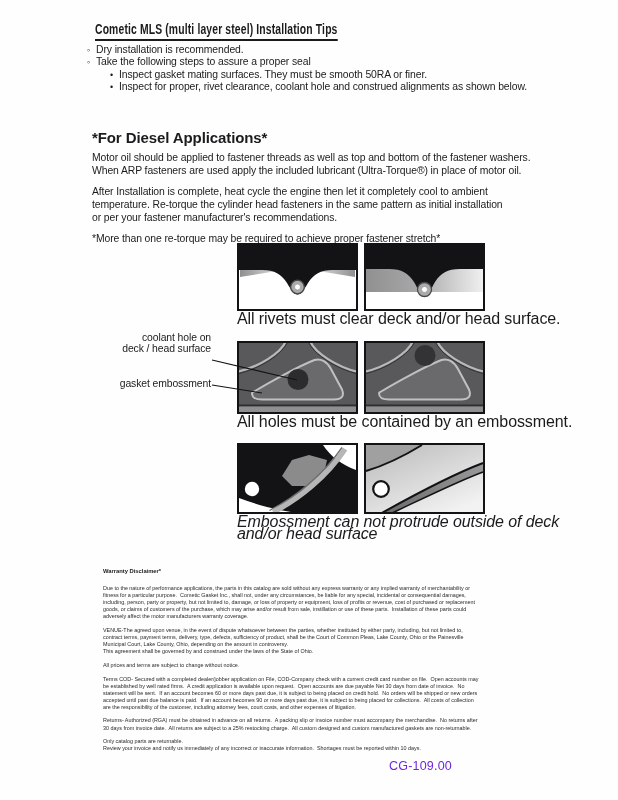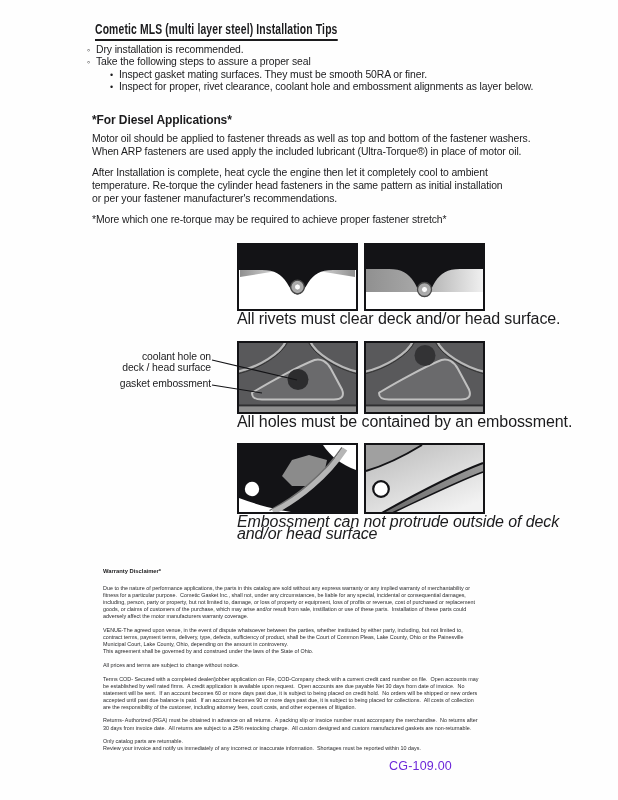--- a/index.html
+++ b/index.html
@@ -10,21 +10,21 @@
   .title{left:95px;top:21px;font-size:14px;font-weight:bold;letter-spacing:.2px;
          border-bottom:2px solid #1b1b1d;padding-bottom:2px;white-space:nowrap;
          transform:scaleX(.74);transform-origin:left top;}
   
   .tips{left:87px;top:44px;width:480px;font-size:10.4px;line-height:12.3px;letter-spacing:-.1px;}
   .tip{white-space:nowrap;}
   .tip .glyph{display:inline-block;width:9px;font-size:9px;}
   .tip.lv2{margin-left:23px;}
   
   .diesel{left:92px;top:113px;width:490px;}
-  .diesel h2{margin:0 0 6px 0;font-size:12px;letter-spacing:-.1px;}
+  .diesel h2{margin:16px 0 6px 0;font-size:15px;letter-spacing:-.1px;}
   .diesel p{margin:0 0 8px 0;font-size:10.4px;line-height:12.9px;letter-spacing:-.1px;}
   .pre{white-space:pre-wrap;}
   
   .dlabel{width:121px;text-align:center;font-size:14px;letter-spacing:.2px;margin-top:44px;}
   .dcap{font-size:16px;line-height:11.6px;letter-spacing:-.1px;}
   .sidelabel{width:106px;text-align:right;font-size:10.4px;line-height:11px;letter-spacing:-.1px;}
   .dbox{display:block;}
   
   .legal{left:103px;top:568px;width:500px;}
   .legal h3{margin:0 0 11px 0;font-size:5.8px;letter-spacing:0;}
@@ -36,31 +36,31 @@
 <body>
 
 <div class="page">
 
   <div class="abs title">Cometic MLS (multi layer steel) Installation Tips</div>
 
   <div class="abs tips">
     <div class="tip"><span class="glyph">◦</span><span>Dry installation is recommended.</span></div>
     <div class="tip"><span class="glyph">◦</span><span>Take the following steps to assure a proper seal</span></div>
     <div class="tip lv2"><span class="glyph">•</span><span>Inspect gasket mating surfaces.  They must be smooth 50RA or finer.</span></div>
-    <div class="tip lv2"><span class="glyph">•</span><span>Inspect for proper, rivet clearance, coolant hole and embossment alignments as layer below.</span></div>
+    <div class="tip lv2"><span class="glyph">•</span><span>Inspect for proper, rivet clearance, coolant hole and construed alignments as shown below.</span></div>
   </div>
 
   <div class="abs diesel">
     <h2>*For Diesel Applications*</h2>
     <p class="pre">Motor oil should be applied to fastener threads as well as top and bottom of the fastener washers.
 When ARP fasteners are used apply the included lubricant (Ultra-Torque®) in place of motor oil.</p>
     <p class="pre">After Installation is complete, heat cycle the engine then let it completely cool to ambient
 temperature. Re-torque the cylinder head fasteners in the same pattern as initial installation
 or per your fastener manufacturer's recommendations.</p>
-    <p class="pre">*More which one re-torque may be required to achieve proper fastener stretch*</p>
+    <p class="pre">*More than one re-torque may be required to achieve proper fastener stretch*</p>
   </div>
 
   <div class="abs dlabel" style="left:237px;top:229px;">RIGHT</div>
   <div class="abs dlabel" style="left:364px;top:229px;">WRONG</div>
 
   <svg class="abs dbox" style="left:237px;top:243px;" width="121" height="68" viewBox="0 0 121 68">
     <defs>
       <linearGradient id="g1" x1="0" y1="0" x2="1" y2="0">
         <stop offset="0" stop-color="#8f8f8f"></stop>
           <stop offset="1" stop-color="#e6e6e6"></stop>
@@ -94,21 +94,21 @@
     <circle cx="60.5" cy="46.5" r="7" fill="#ababab" stroke="#474747" stroke-width="1.3"></circle>
     <circle cx="60.5" cy="46.5" r="3" fill="#fdfdfd" stroke="#8a8a8a" stroke-width="0.6"></circle>
     <rect x="1" y="1" width="119" height="66" fill="none" stroke="#131316" stroke-width="2"></rect>
   </svg>
 
   <div class="abs dcap" style="left:237px;top:313px;">All rivets must clear deck and/or head surface.</div>
 
   <div class="abs dlabel" style="left:237px;top:329px;">RIGHT</div>
   <div class="abs dlabel" style="left:364px;top:329px;">WRONG</div>
 
-  <div class="abs sidelabel pre" style="left:105px;top:351px;">coolant hole on
+  <div class="abs sidelabel pre" style="left:105px;top:332px;">coolant hole on
 deck / head surface</div>
   <div class="abs sidelabel" style="left:105px;top:378px;">gasket embossment</div>
 
   <svg class="abs dbox" style="left:237px;top:341px;" width="121" height="73" viewBox="0 0 121 73">
     <rect width="121" height="73" fill="#59595b"></rect>
     <rect x="0" y="63.5" width="121" height="2" fill="#2f2f31"></rect>
     <rect x="0" y="65.5" width="121" height="7.5" fill="#8f8f8f"></rect>
     <path d="M49,0 C44,12 22,26 0,31" fill="none" stroke="#b9b9b9" stroke-width="2.2"></path>
     <path d="M51,0 C46,13 23,28 0,33" fill="none" stroke="#333" stroke-width="1"></path>
     <path d="M73,0 C78,12 100,26 121,31" fill="none" stroke="#b9b9b9" stroke-width="2.2"></path>

